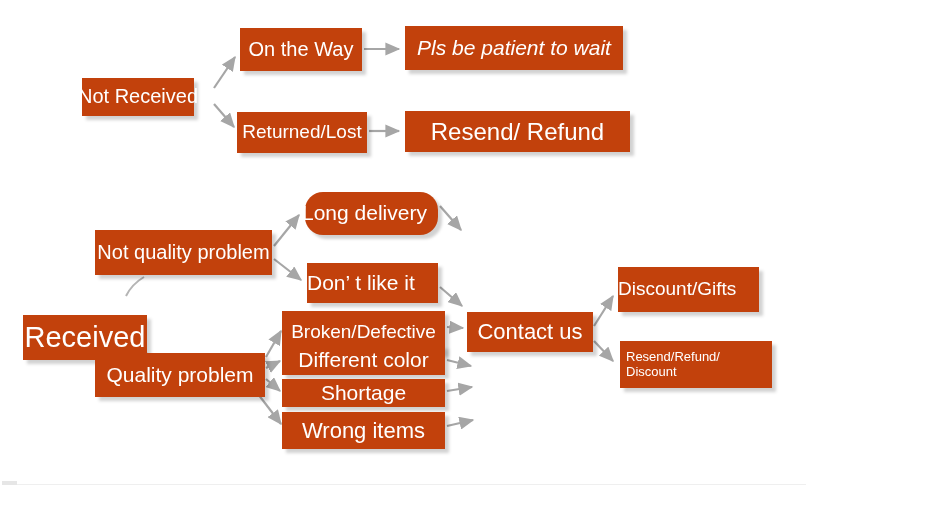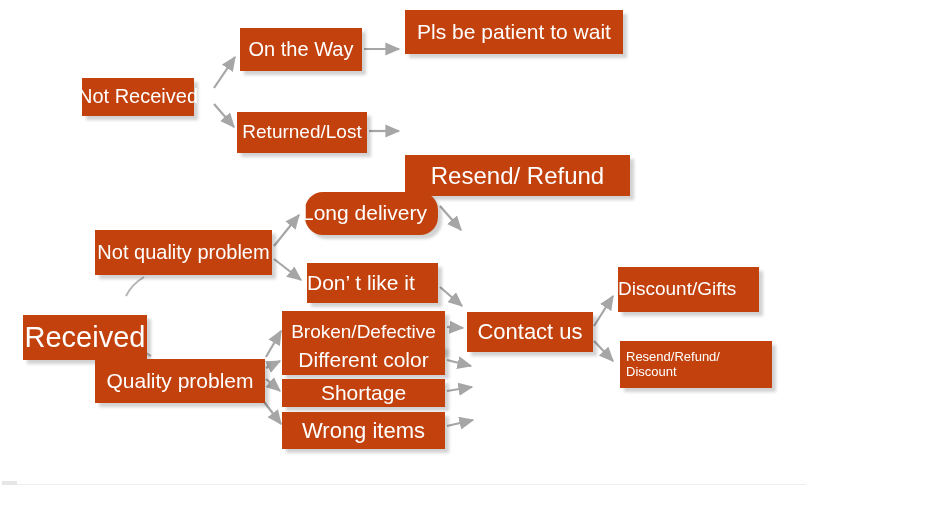--- a/index.html
+++ b/index.html
@@ -54,35 +54,35 @@
     <g stroke="#b5b5b5" stroke-width="2" fill="none">
       <path d="M126,296 Q132,284 144,277"></path>
       <path d="M128,337 Q136,348 151,356"></path>
     </g>
   </svg>
 
   <div class="node" style="left:82px;top:78px;width:112px;height:38px;font-size:20px;">Not Received</div>
 
   <div class="node" style="left:240px;top:28px;width:122px;height:43px;font-size:20px;">On the Way</div>
 
-  <div class="node" style="left:405px;top:10px;width:218px;height:44px;font-size:21px;">Pls be patient to wait</div>
+  <div class="node" style="left:405px;top:26px;width:218px;height:44px;font-size:21px;font-style:italic;">Pls be patient to wait</div>
 
   <div class="node" style="left:237px;top:112px;width:130px;height:41px;font-size:19px;">Returned/Lost</div>
 
-  <div class="node" style="left:405px;top:111px;width:225px;height:41px;font-size:24px;margin-top:44px;">Resend/ Refund</div>
+  <div class="node" style="left:405px;top:111px;width:225px;height:41px;font-size:24px;">Resend/ Refund</div>
 
   <div class="node" style="left:23px;top:293px;width:124px;height:45px;font-size:29px;margin-top:22px;">Received</div>
 
   <div class="node" style="left:95px;top:230px;width:177px;height:45px;font-size:20px;">Not quality problem</div>
 
   <div class="node clipL" style="left:305px;top:192px;width:133px;height:43px;font-size:21px;">Long delivery</div>
 
   <div class="node left" style="left:307px;top:263px;width:131px;height:40px;font-size:21px;">Don’ t like it</div>
 
-  <div class="node" style="left:95px;top:353px;width:170px;height:44px;font-size:21px;margin-top:6px;">Quality problem</div>
+  <div class="node" style="left:95px;top:353px;width:170px;height:44px;font-size:21px;">Quality problem</div>
 
   <div class="node" style="left:282px;top:311px;width:163px;height:42px;font-size:19px;">Broken/Defective</div>
 
   <div class="node" style="left:282px;top:345px;width:163px;height:30px;font-size:21px;">Different color</div>
 
   <div class="node" style="left:282px;top:379px;width:163px;height:28px;font-size:21px;">Shortage</div>
 
   <div class="node" style="left:282px;top:412px;width:163px;height:37px;font-size:22px;">Wrong items</div>
 
   <div class="node" style="left:467px;top:312px;width:126px;height:40px;font-size:22px;">Contact us</div>

